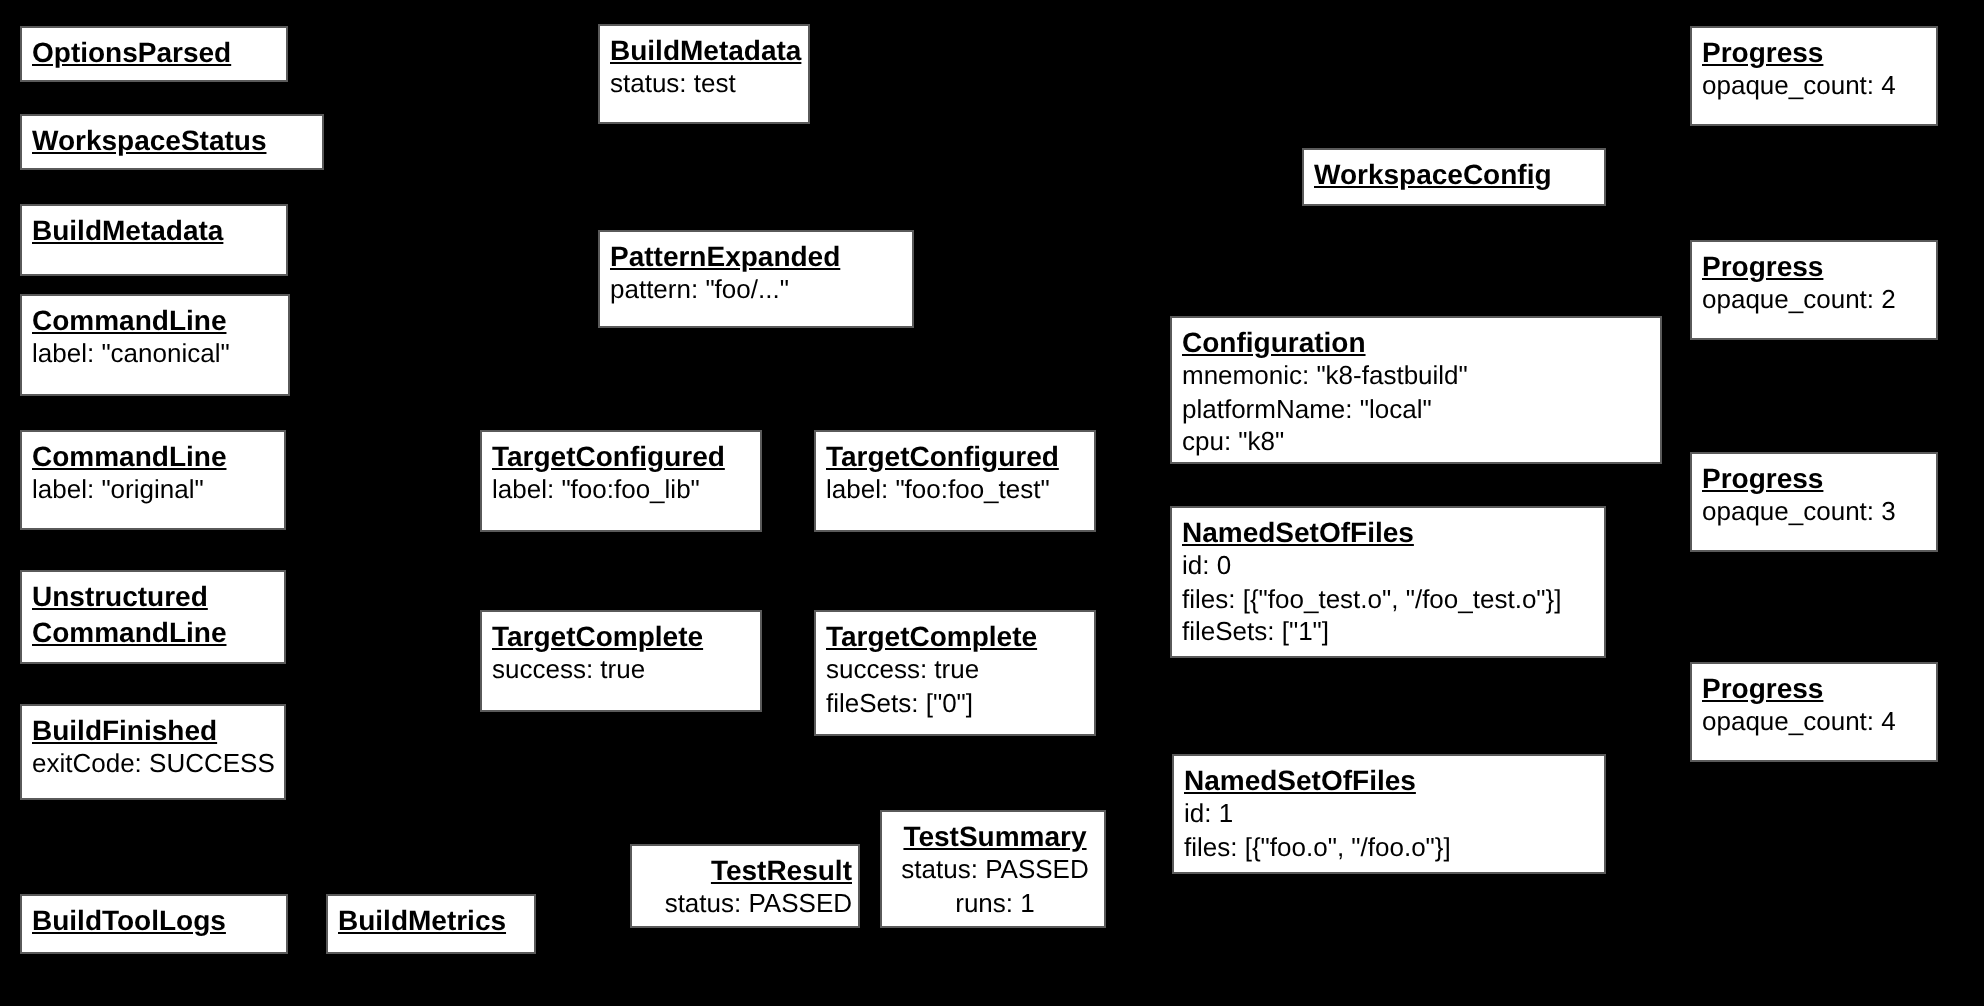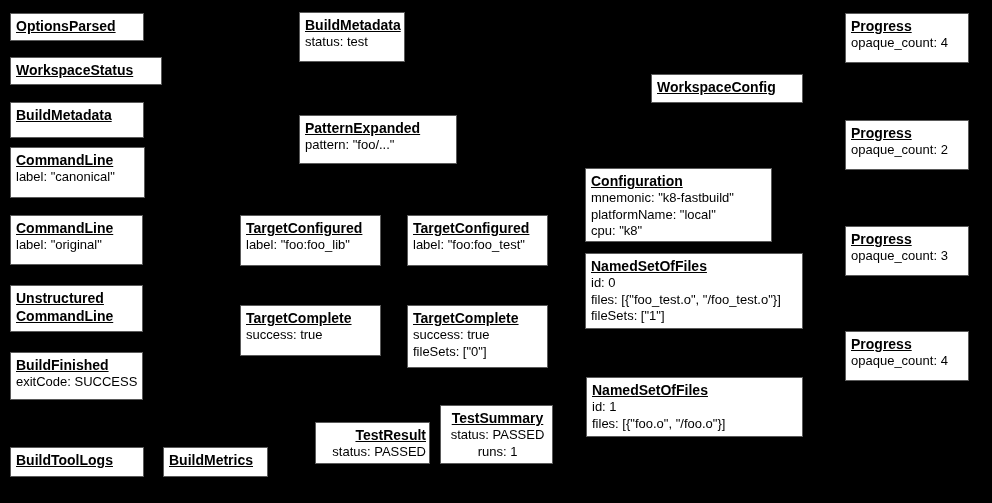--- a/index.html
+++ b/index.html
@@ -44,21 +44,21 @@
   .b8  { left: 163px; top: 447px; width: 105px; height: 30px; }
   .b9  { left: 299px; top: 12px;  width: 106px; height: 50px; }
   .b10 { left: 299px; top: 115px; width: 158px; height: 49px; }
   .b11 { left: 240px; top: 215px; width: 141px; height: 51px; }
   .b12 { left: 407px; top: 215px; width: 141px; height: 51px; }
   .b13 { left: 240px; top: 305px; width: 141px; height: 51px; }
   .b14 { left: 407px; top: 305px; width: 141px; height: 63px; }
   .b15 { left: 315px; top: 422px; width: 115px; height: 42px; text-align: right; }
   .b16 { left: 440px; top: 405px; width: 113px; height: 59px; text-align: center; }
   .b17 { left: 651px; top: 74px;  width: 152px; height: 29px; }
-  .b18 { left: 585px; top: 168px; width: 187px; height: 74px; }
+  .b18 { left: 585px; top: 158px; width: 246px; height: 74px; }
   .b19 { left: 585px; top: 253px; width: 218px; height: 76px; }
   .b20 { left: 586px; top: 377px; width: 217px; height: 60px; }
   .b21 { left: 845px; top: 13px;  width: 124px; height: 50px; }
   .b22 { left: 845px; top: 120px; width: 124px; height: 50px; }
   .b23 { left: 845px; top: 226px; width: 124px; height: 50px; }
   .b24 { left: 845px; top: 331px; width: 124px; height: 50px; }
 </style>
 </head>
 <body>
 

